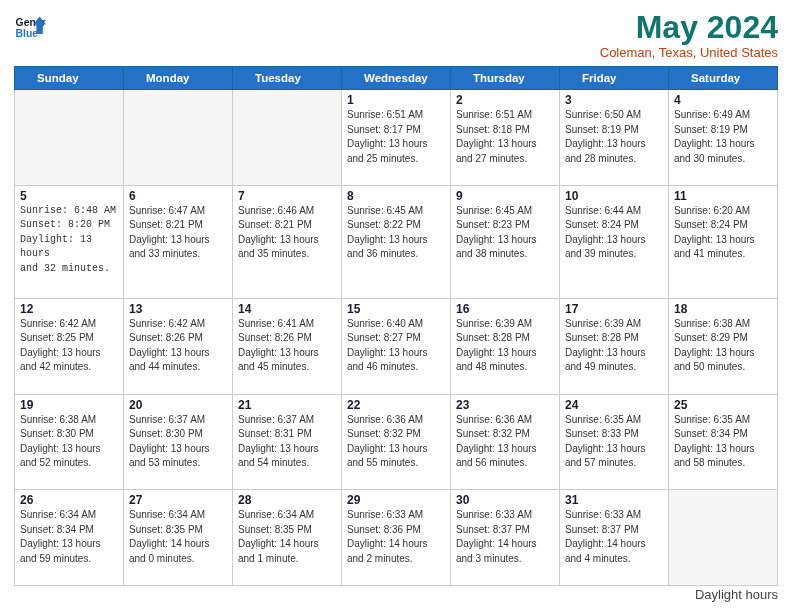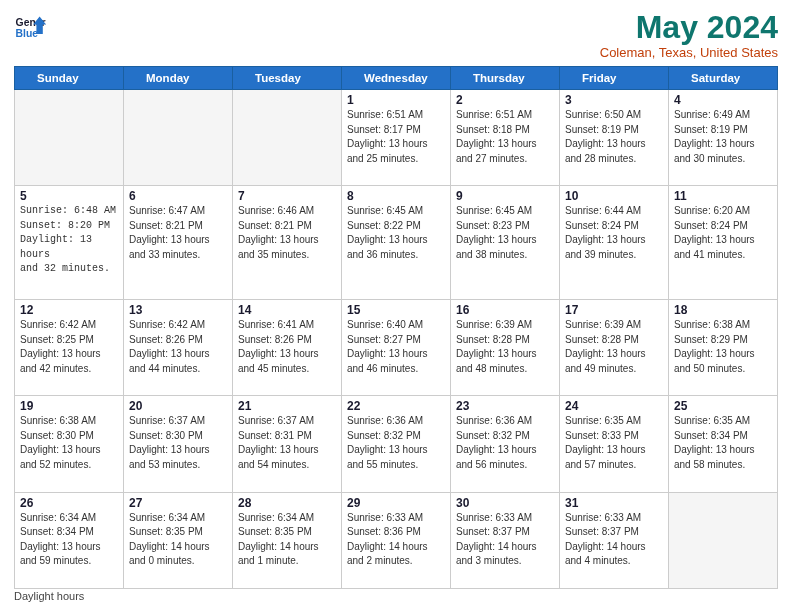--- a/index.html
+++ b/index.html
@@ -79,23 +79,23 @@
       display: block;
       margin-bottom: 1px;
     }
     .day-info {
       font-size: 10px;
       color: #333;
       line-height: 1.45;
     }
     .footer {
       margin-top: 1px;
-      font-size: 11px;
+      font-size: 13px;
       color: #444;
-      text-align: left;
+      text-align: right;
     }
   </style>
 </head>
 <body>
 
 <div class="page">
   <div class="header">
     <div class="logo">
       <svg class="logo-icon" viewBox="0 0 40 40">
         <rect x="0" y="0" width="40" height="40" fill="white"></rect>

